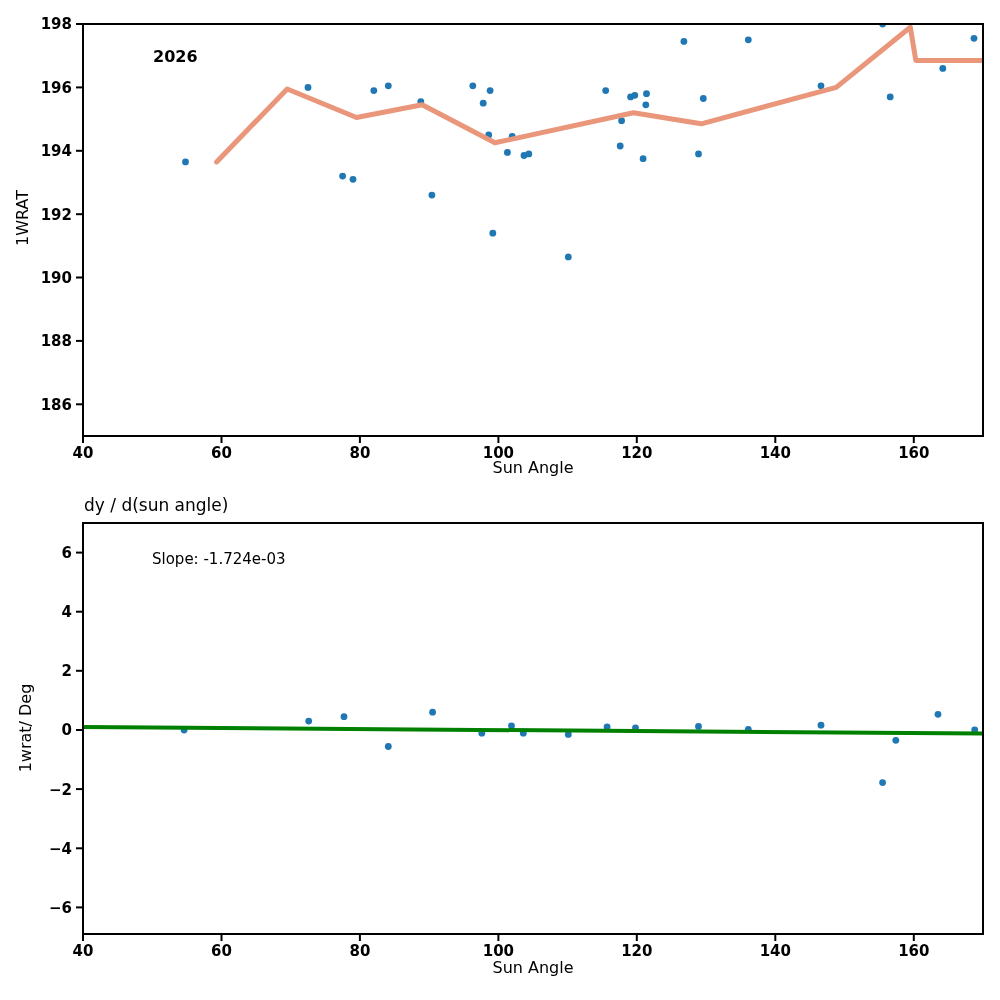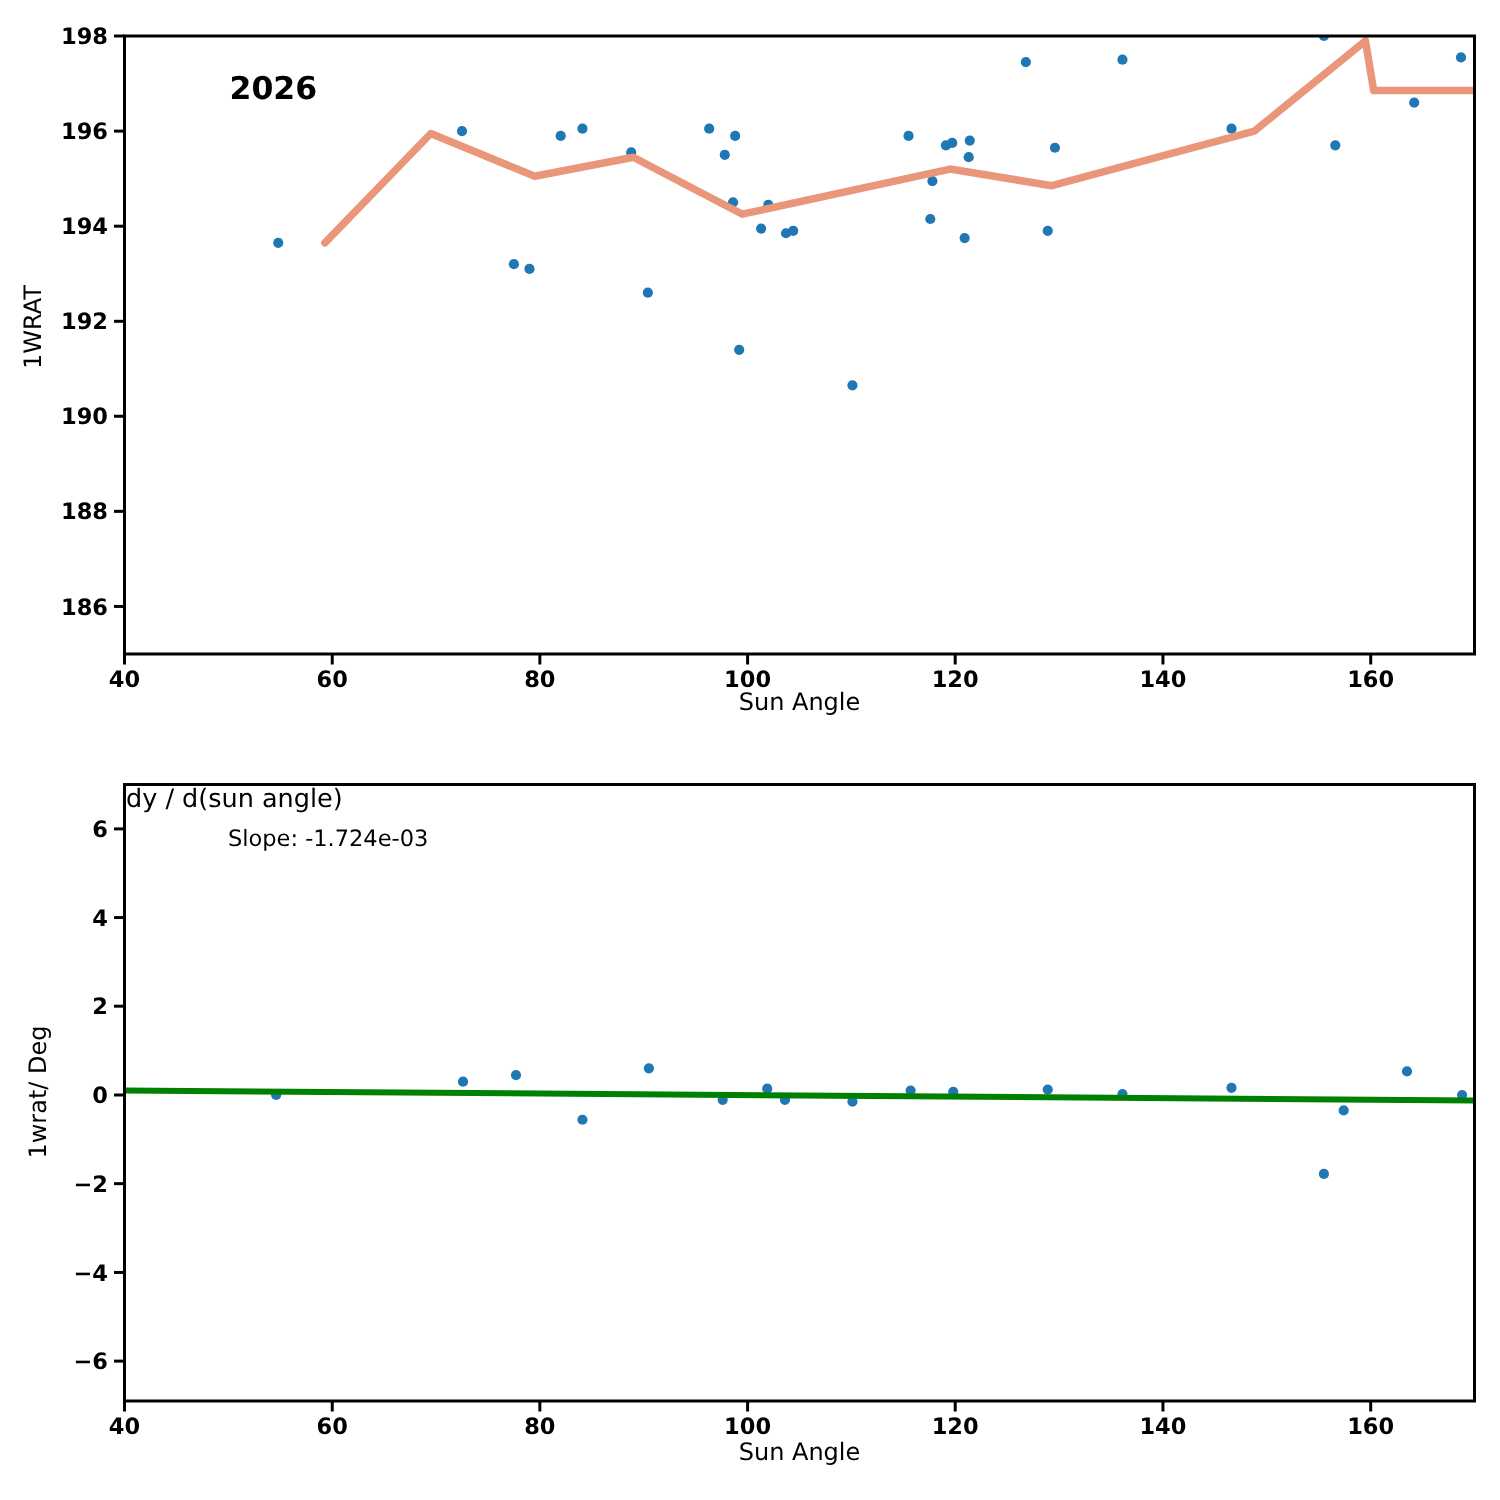--- a/index.html
+++ b/index.html
@@ -2,24 +2,24 @@
 <html><head>
 <meta charset="utf-8">
 <style>
   html,body{margin:0;padding:0;background:#ffffff;}
   #figure{
     position:relative;width:1000px;height:1000px;background:#ffffff;
     font-family:"DejaVu Sans",sans-serif;color:#000;overflow:hidden;
   }
   #plot-svg{position:absolute;left:0;top:0;}
   .txt{position:absolute;white-space:nowrap;}
-  .annot-year{left:153px;top:47px;font-size:21px;font-weight:bold;}
+  .annot-year{left:153px;top:47px;font-size:16px;font-weight:bold;}
   .top-xlabel{left:0;top:458px;width:1066px;text-align:center;font-size:16px;}
   .top-ylabel{left:22px;top:218px;font-size:16px;transform:translate(-50%,-50%) rotate(-90deg);}
-  .bottom-title{left:84px;top:495px;font-size:17px;margin-top:28px;}
+  .bottom-title{left:84px;top:495px;font-size:17px;}
   .annot-slope{left:152px;top:550px;font-size:15px;font-weight:normal;}
   .bottom-xlabel{left:0;top:958px;width:1066px;text-align:center;font-size:16px;}
   .bottom-ylabel{left:25px;top:728px;font-size:16px;transform:translate(-50%,-50%) rotate(-90deg);}
 </style>
 </head>
 <body>
 
 <div id="figure">
   <svg id="plot-svg" width="1000" height="1000" aria-hidden="true">
     <defs>

